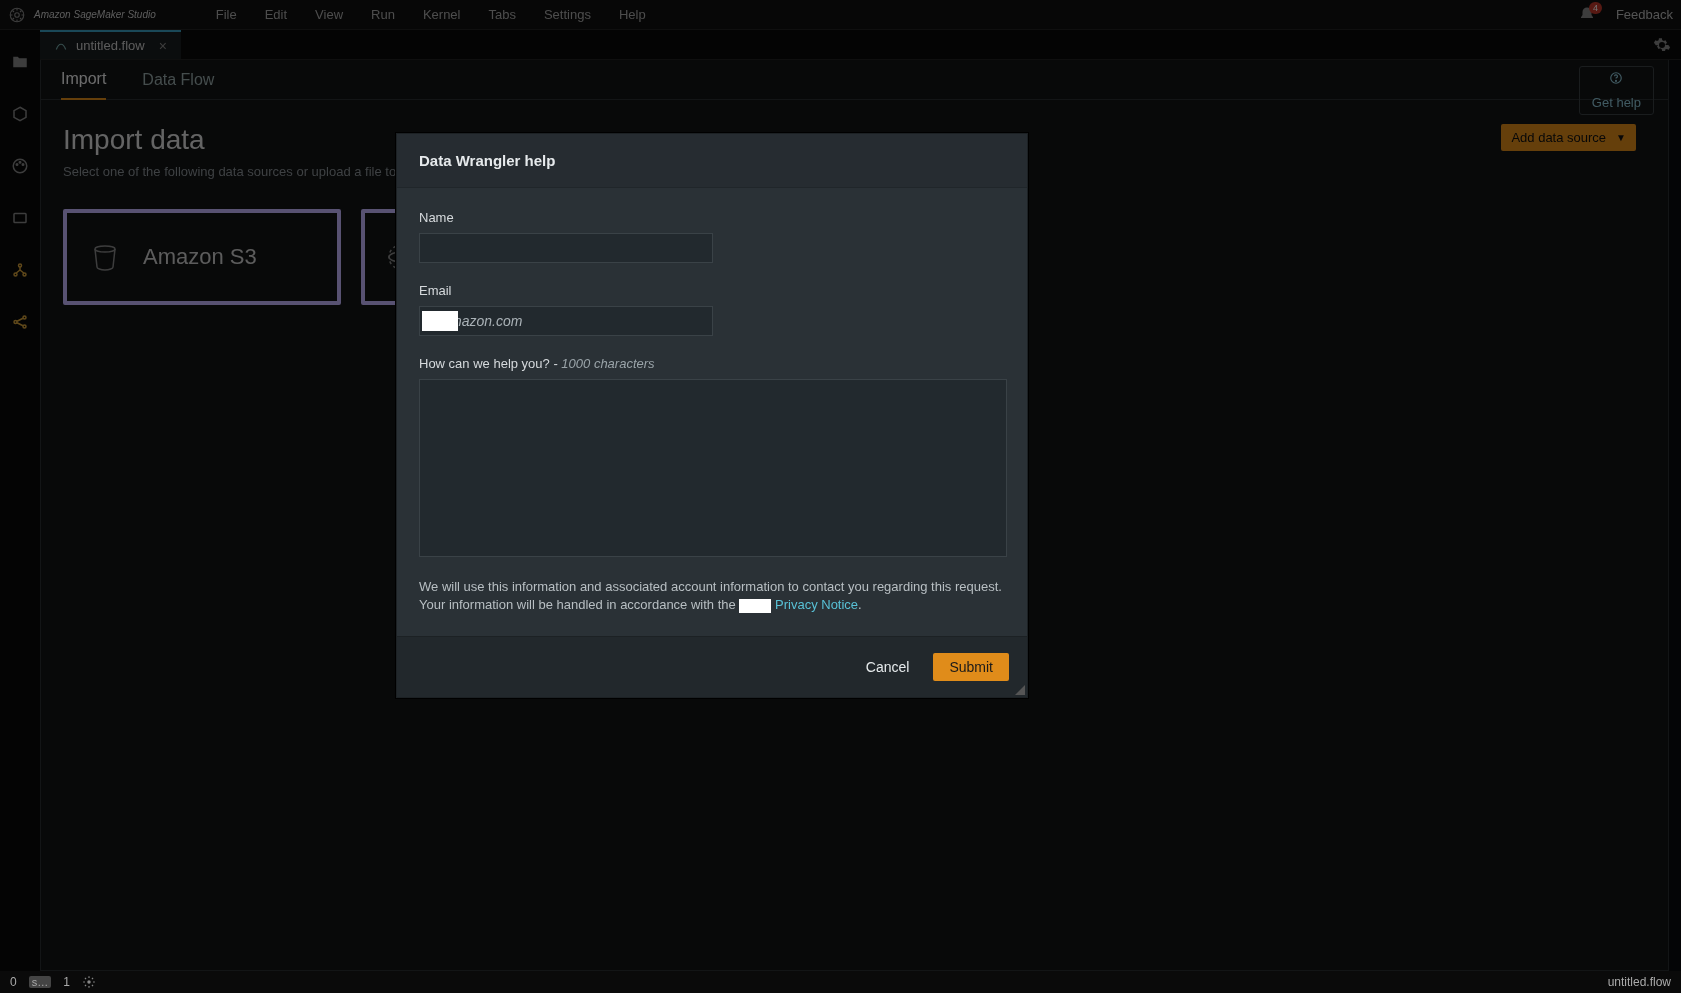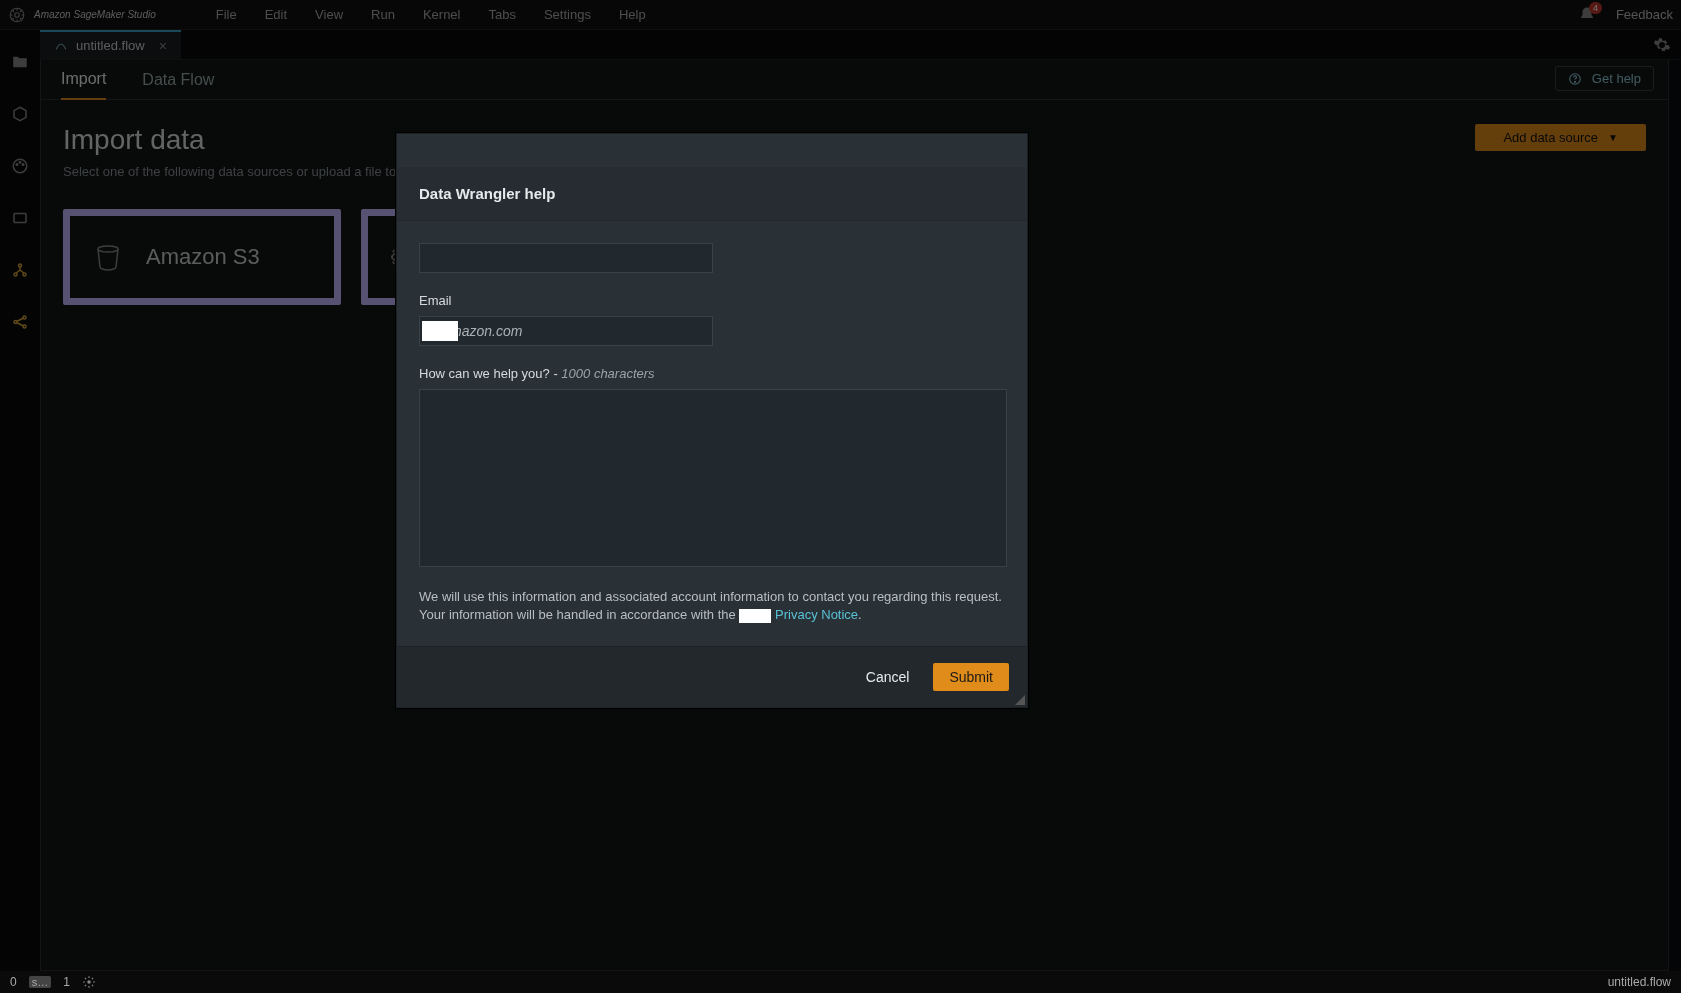--- a/index.html
+++ b/index.html
@@ -30,41 +30,41 @@
 .filetab { display: flex; align-items: center; padding: 0 14px; background: #1a1d1f; border-top: 2px solid #2f7; border-top-color:#3ba0c3; gap: 8px; color: #ccc; font-size: 13px; }
 .filetab .flow-icon { width:14px; height:14px; display:flex; align-items:center; justify-content:center; }
 .filetab .close-x { color: #888; font-size: 14px; margin-left: 6px; }
 .tabbar .gear-right { position: absolute; right: 10px; top: 50%; transform: translateY(-50%); width:18px; height:18px; display:flex; align-items:center; justify-content:center; }
 .tabbar .gear-right svg { width:18px; height:18px; }
 
 .panel { position: absolute; top: 30px; left: 0; right: 12px; bottom: 0; background: #121516; border: 1px solid #2a2f31; border-top: none; }
 .panel-tabs { height: 40px; display: flex; align-items: center; border-bottom: 1px solid #2a2f31; padding: 0 20px; gap: 36px; position: relative; }
 .ptab { color: #9aa; font-size: 16px; padding: 10px 0; cursor: pointer; }
 .ptab.active { color: #eee; border-bottom: 2px solid #e08c1a; margin-bottom: -1px; }
-.get-help-btn { position: absolute; right: 14px; top: 6px; border: 1px solid #3a4043; background: transparent; color: #8fc7d8; padding: 4px 12px; border-radius: 3px; display: flex; align-items: center; gap: 10px; font-size: 13px; cursor: pointer; }
+.get-help-btn { position: absolute; right: 14px; top: 6px; border: 1px solid #3a4043; background: transparent; color: #8fc7d8; padding: 4px 12px; border-radius: 3px; display: flex; align-items: center; gap: 10px; font-size: 13px; cursor: pointer; flex-direction: column; }
 .get-help-btn svg { width:14px; height:14px; }
 
 .page-body { padding: 24px 22px; position: relative; }
 .page-title { font-size: 28px; font-weight: 300; color: #ddd; }
 .page-sub { color: #8a9095; font-size: 13px; margin-top: 8px; }
-.add-data-btn { position: absolute; right: 22px; top: 24px; background: #e08c1a; color: #111; padding: 6px 28px; border-radius: 2px; font-size: 13px; display: flex; align-items: center; gap: 10px; cursor: pointer; }
+.add-data-btn { position: absolute; right: 32px; top: 24px; background: #e08c1a; color: #111; padding: 6px 10px; border-radius: 2px; font-size: 13px; display: flex; align-items: center; gap: 10px; cursor: pointer; }
 .add-data-btn .caret { font-size: 10px; color: #111; }
 
 .cards { display: flex; gap: 20px; margin-top: 30px; }
-.card { width: 278px; height: 96px; border: 7px solid #c4b5fd; border-radius: 2px; display: flex; align-items: center; padding: 0 20px; gap: 20px; cursor: pointer; }
+.card { width: 278px; height: 96px; border: 4px solid #c4b5fd; border-radius: 2px; display: flex; align-items: center; padding: 0 20px; gap: 20px; cursor: pointer; }
 .card .card-icon { width: 36px; height: 36px; color: #888; display:flex; align-items:center; justify-content:center; }
 .card .card-icon svg { width: 32px; height: 32px; }
 .card .card-label { font-size: 22px; font-weight: 300; color: #ccc; }
 
 
 .overlay { position: absolute; inset: 0; background: rgba(0,0,0,0.55); }
 
 
 .modal { position: absolute; left: 396px; top: 133px; width: 632px; background: #2a3136; border: 1px solid #1c2124; box-shadow: 0 0 0 1px #000; }
-.modal-header { padding: 18px 22px; border-bottom: 1px solid #20262a; background: #262c31; margin-top: 33px; }
+.modal-header { padding: 18px 22px; border-bottom: 1px solid #20262a; background: #262c31; }
 .modal-header h3 { font-size: 15px; font-weight: 600; color: #e6eaec; }
 .modal-body { padding: 22px; }
 .field-label { color: #d6dadd; font-size: 13px; margin-bottom: 8px; display: block; }
 .field-input { width: 294px; height: 30px; background: #22292e; border: 1px solid #3a4247; color: #eee; padding: 0 8px; font-size: 14px; }
 .field-input.email { font-style: italic; color: #aab2b7; }
 .email-row { display:flex; align-items:center; }
 .email-redact { width: 36px; height: 20px; background: #fff; margin-right: 0; position: relative; left:2px; }
 .field-group { margin-bottom: 20px; }
 .help-label .hint { color: #9aa4a9; font-style: italic; }
 .textarea { width: 588px; height: 178px; background: #22292e; border: 1px solid #3a4247; color: #eee; padding: 8px; font-size: 14px; resize: none; }
@@ -223,20 +223,21 @@
 </div>
 
 <div class="overlay"></div>
 
 <div class="modal">
   <div class="modal-header">
     <h3>Data Wrangler help</h3>
   </div>
   <div class="modal-body">
     <div class="field-group">
+      <label class="field-label">Name</label>
       <input class="field-input" value="" style="">
     </div>
     <div class="field-group">
       <label class="field-label">Email</label>
       <div class="email-row" style="position:relative; width:294px;">
         <input class="field-input email" style="" value="@amazon.com">
         <span class="email-redact" style="position:absolute; left:3px; top:5px;"></span>
       </div>
     </div>
     <div class="field-group" style="margin-bottom:0;">

